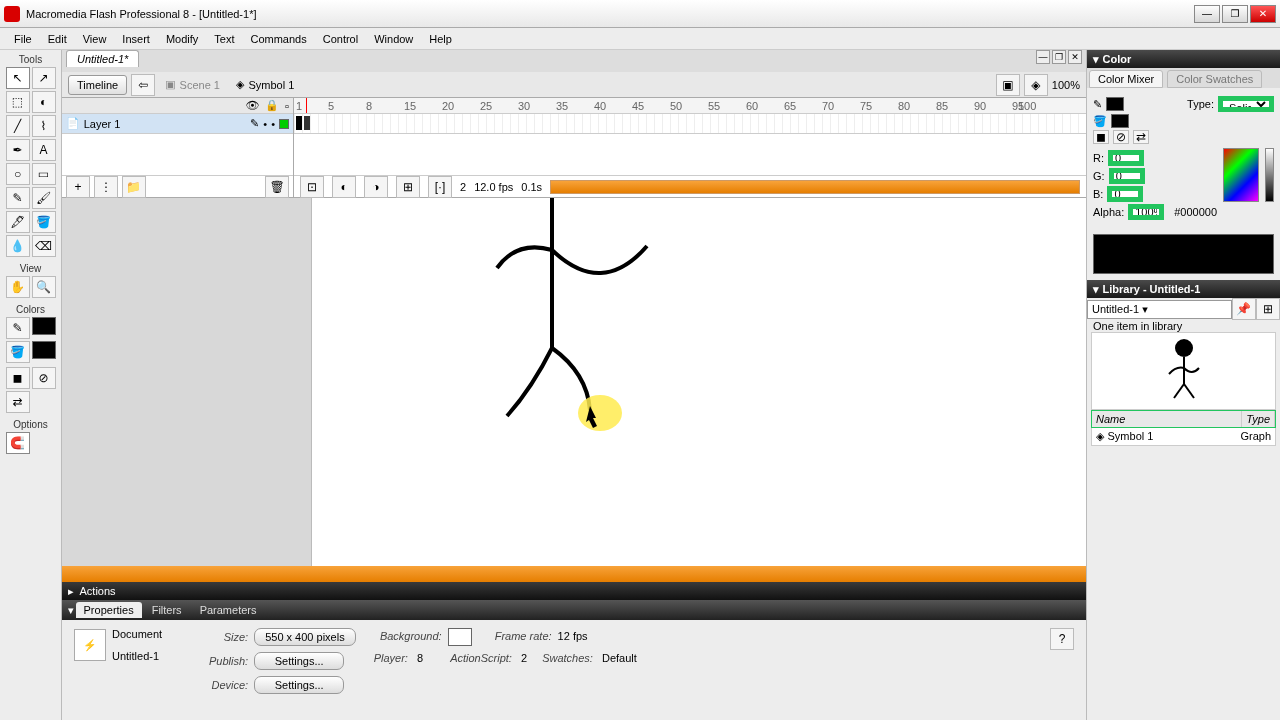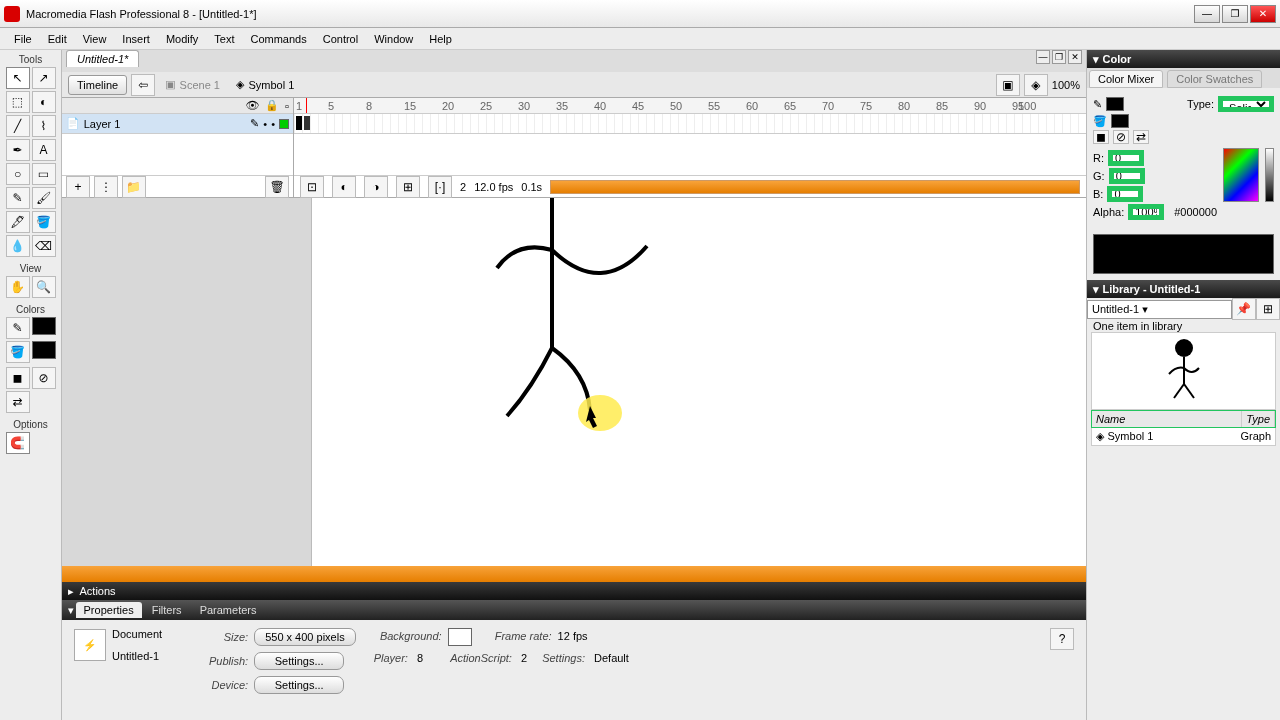--- a/index.html
+++ b/index.html
@@ -269,21 +269,21 @@
       <div class="prop-col">
         <div><label>Size:</label><span class="prop-btn">550 x 400 pixels</span></div>
         <div><label>Publish:</label><span class="prop-btn">Settings...</span></div>
         <div><label>Device:</label><span class="prop-btn">Settings...</span></div>
       </div>
       <div class="prop-col">
         <div><label>Background:</label><span class="swatch" style="background:#fff;display:inline-block;vertical-align:middle"></span>
           <label style="width:auto;margin-left:20px">Frame rate:</label><span style="">12</span> <span>fps</span></div>
         <div><label style="width:auto">Player:</label> <span>8</span>
           <label style="width:auto;margin-left:24px">ActionScript:</label> <span>2</span>
-          <label style="width:auto;margin-left:12px">Settings:</label> <span>Default</span></div>
+          <label style="width:auto;margin-left:12px">Swatches:</label> <span>Default</span></div>
       </div>
       <div style="margin-left:auto">
         <div class="toolbtn">?</div>
       </div>
     </div>
   </div>
 
   <div class="right-panels">
     <div class="panel-hdr">▾ <span>Color</span></div>
     <div class="panel-tabs">

